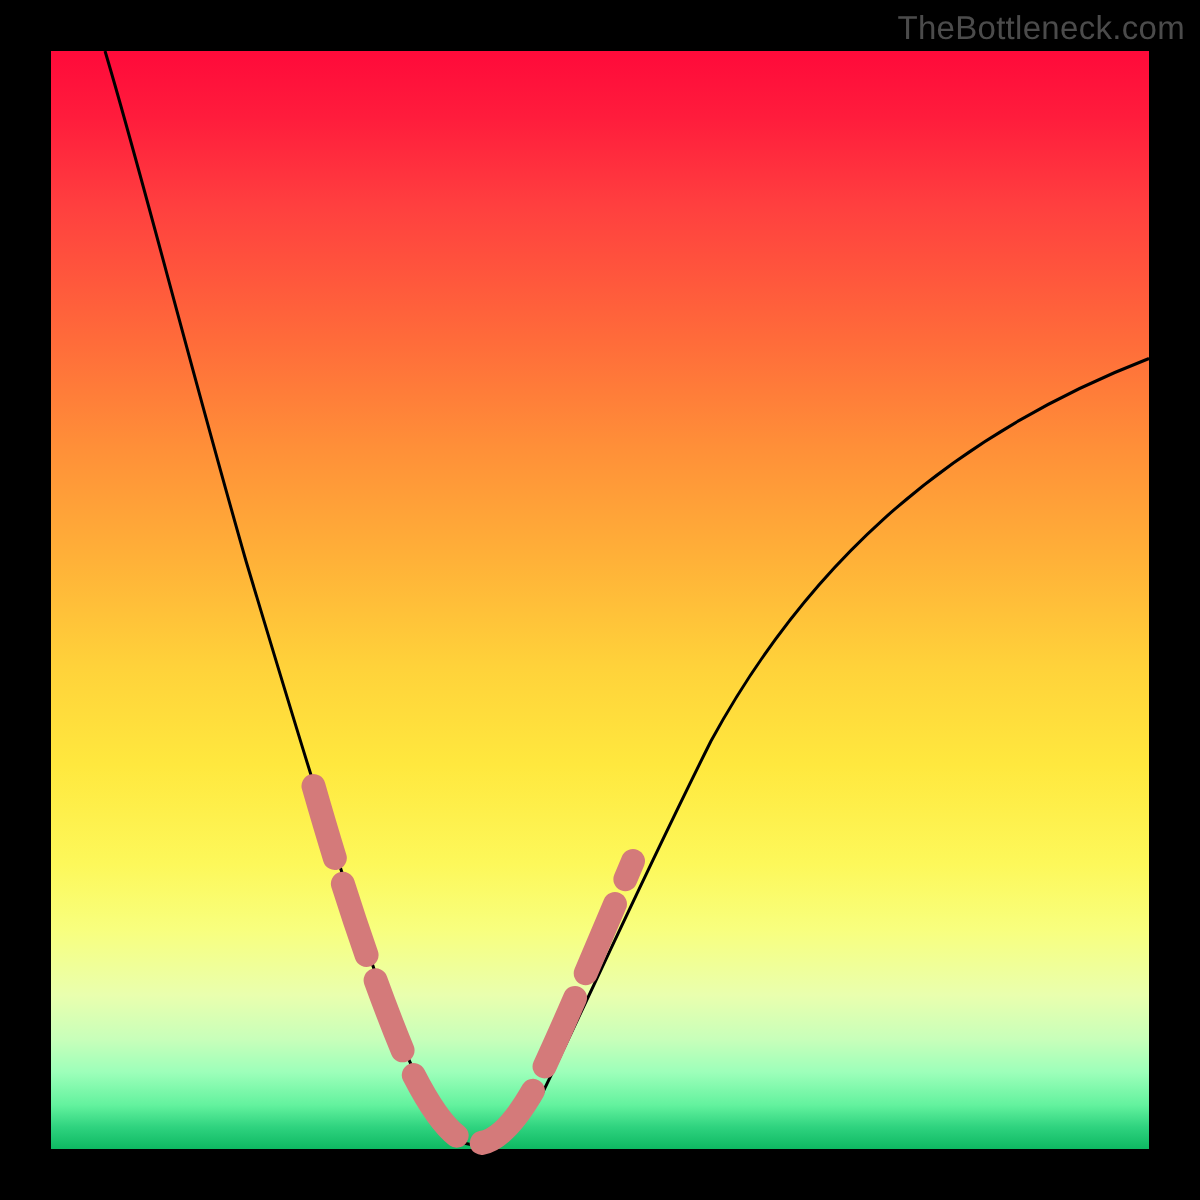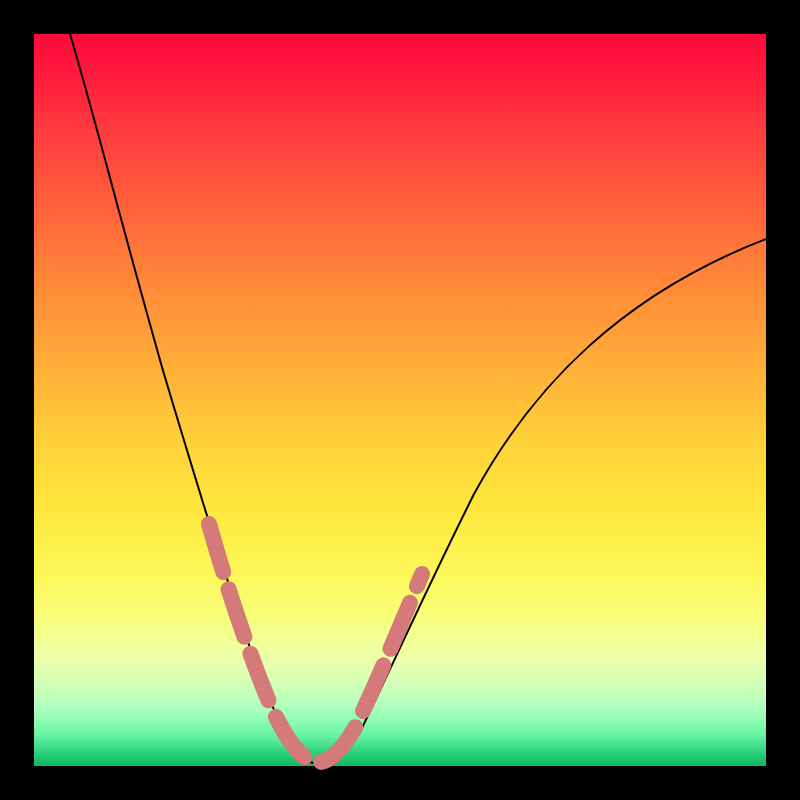--- a/index.html
+++ b/index.html
@@ -95,14 +95,15 @@
 
       <path class="overlay-stroke" d="M 175 490
                C 195 560, 215 620, 238 675
                C 255 710, 268 725, 280 728
                C 292 730, 305 722, 322 692
                C 342 650, 365 595, 388 540"></path>
     </svg>
 
   </div>
 
+  <div class="watermark">TheBottleneck.com</div>
 
 </div>
 
 </body></html>

